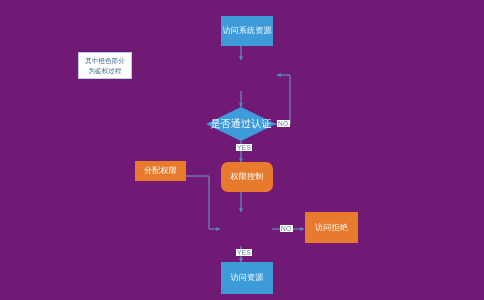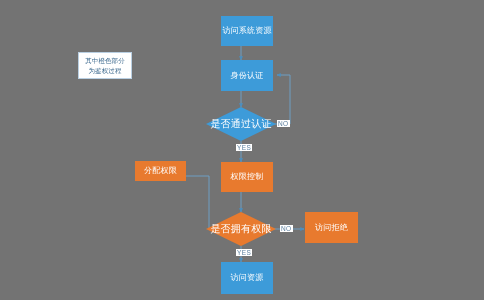--- a/index.html
+++ b/index.html
@@ -7,21 +7,21 @@
     padding: 0;
     background: #ffffff;
   }
   body {
     font-family: "Liberation Sans", "DejaVu Sans", sans-serif;
   }
   #canvas {
     position: relative;
     width: 484px;
     height: 300px;
-    background: #737373;
+    background: #701a75;
     overflow: hidden;
   }
   #wires {
     position: absolute;
     left: 0;
     top: 0;
     width: 484px;
     height: 300px;
     pointer-events: none;
   }
@@ -126,25 +126,22 @@
 
   <div class="note" style="left:78px; top:52px; width:54px; height:27px;">
     <span>其中橙色部分</span>
     <span>为鉴权过程</span>
   </div>
 
   <div class="node blue" style="left:221px; top:16px; width:52px; height:30px;">
     <span>访问系统资源</span>
   </div>
 
-  <div class="node blue" style="left:221px; top:60px; width:52px; height:31px;">
-    <span>身份认证</span>
-  </div>
 
-  <div class="node orange" style="left:221px; top:162px; width:52px; height:30px;">
+  <div class="node orange" style="left:221px; top:162px; width:52px; height:30px;border-radius:7px;">
     <span>权限控制</span>
   </div>
 
   <div class="node orange" style="left:135px; top:161px; width:51px; height:20px;">
     <span>分配权限</span>
   </div>
 
   <div class="node orange" style="left:305px; top:212px; width:53px; height:31px;">
     <span>访问拒绝</span>
   </div>
@@ -153,26 +150,20 @@
     <span>访问资源</span>
   </div>
 
   <div class="diamond" style="left:206px; top:107px; width:70px; height:34px;">
     <svg width="70" height="34" viewBox="0 0 70 34" xmlns="http://www.w3.org/2000/svg">
       <polygon points="35,0 70,17 35,34 0,17" fill="#3d9bd9"></polygon>
     </svg>
     <div class="dlabel">是否通过认证</div>
   </div>
 
-  <div class="diamond" style="left:206px; top:212px; width:70px; height:34px;">
-    <svg width="70" height="34" viewBox="0 0 70 34" xmlns="http://www.w3.org/2000/svg">
-      <polygon points="35,0 70,17 35,34 0,17" fill="#e87a2e"></polygon>
-    </svg>
-    <div class="dlabel">是否拥有权限</div>
-  </div>
 
   <div class="edge-label" style="left:277px; top:120px;">NO</div>
 
   <div class="edge-label" style="left:236px; top:144px;">YES</div>
 
   <div class="edge-label" style="left:280px; top:225px;">NO</div>
 
   <div class="edge-label" style="left:236px; top:249px;">YES</div>
 
 </div>

